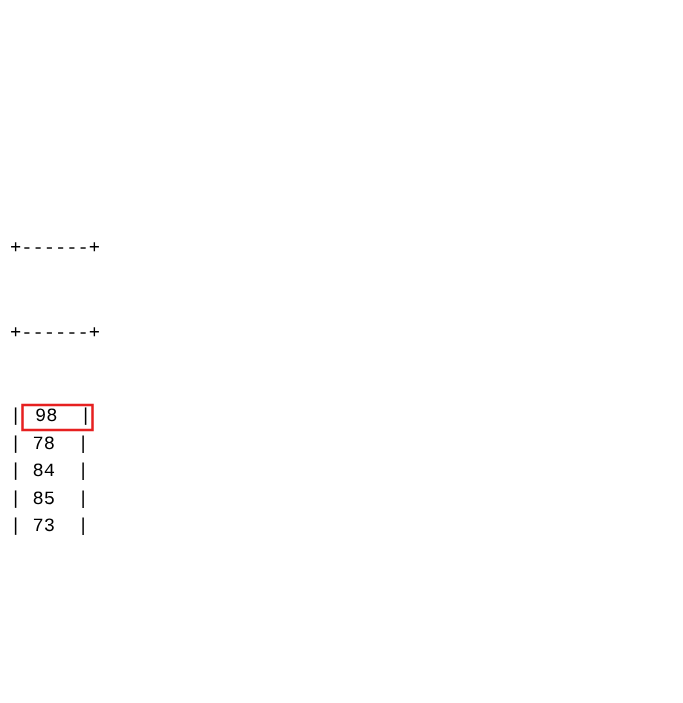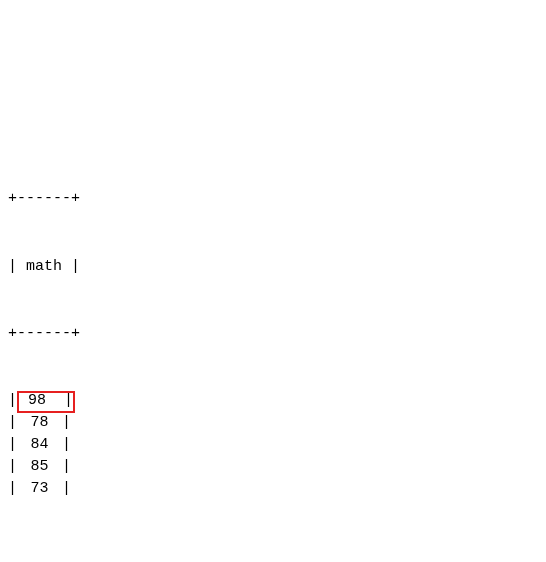--- a/index.html
+++ b/index.html
@@ -20,21 +20,21 @@
       padding-bottom: 0;
       line-height: 1;
     }
     .row-container {
       display: flex;
       align-items: center;
       height: 22px;
     }
     .val-cell {
       display: inline-block;
-      text-align: center;
+      text-align: left;
       min-width: 4ch;
       padding: 0 1ch 0 0;
     }
     .red-box {
       border: 2px solid #e62020;
       display: inline-flex;
       align-items: center;
       height: 22px;
       padding: 0;
     }
@@ -43,21 +43,20 @@
   </style>
 </head>
 <body>
 
 
 
 <div>
 
   
   <div class="border-line">+------+</div>
-  <div><span>| </span><span>math</span><span> |</span></div>
   <div class="border-line">+------+</div>
   <div id="s1-rows"><div class="row-container"><span>|</span><span class="red-box"><span class="val-cell">98</span><span> |</span></span></div><div class="row-container"><span>| </span><span class="val-cell">78</span><span>|</span></div><div class="row-container"><span>| </span><span class="val-cell">84</span><span>|</span></div><div class="row-container"><span>| </span><span class="val-cell">85</span><span>|</span></div><div class="row-container"><span>| </span><span class="val-cell">73</span><span>|</span></div></div>
   
   
 
   
 
   
   
   

